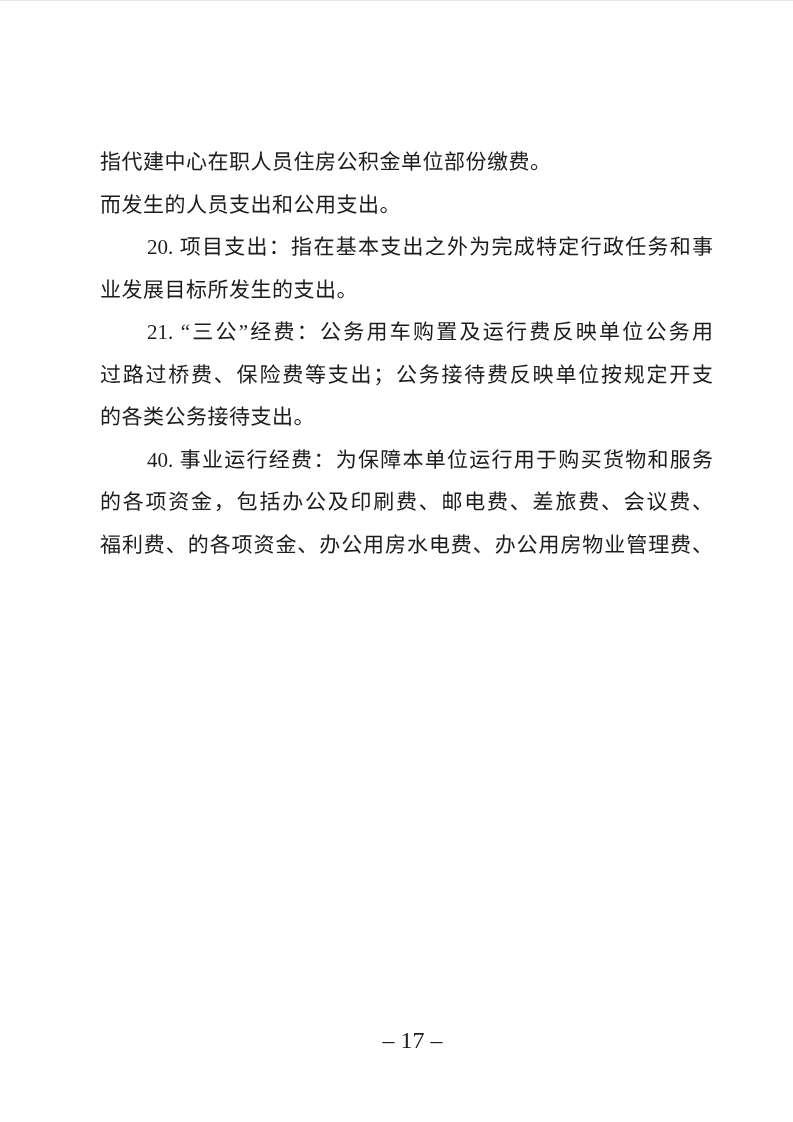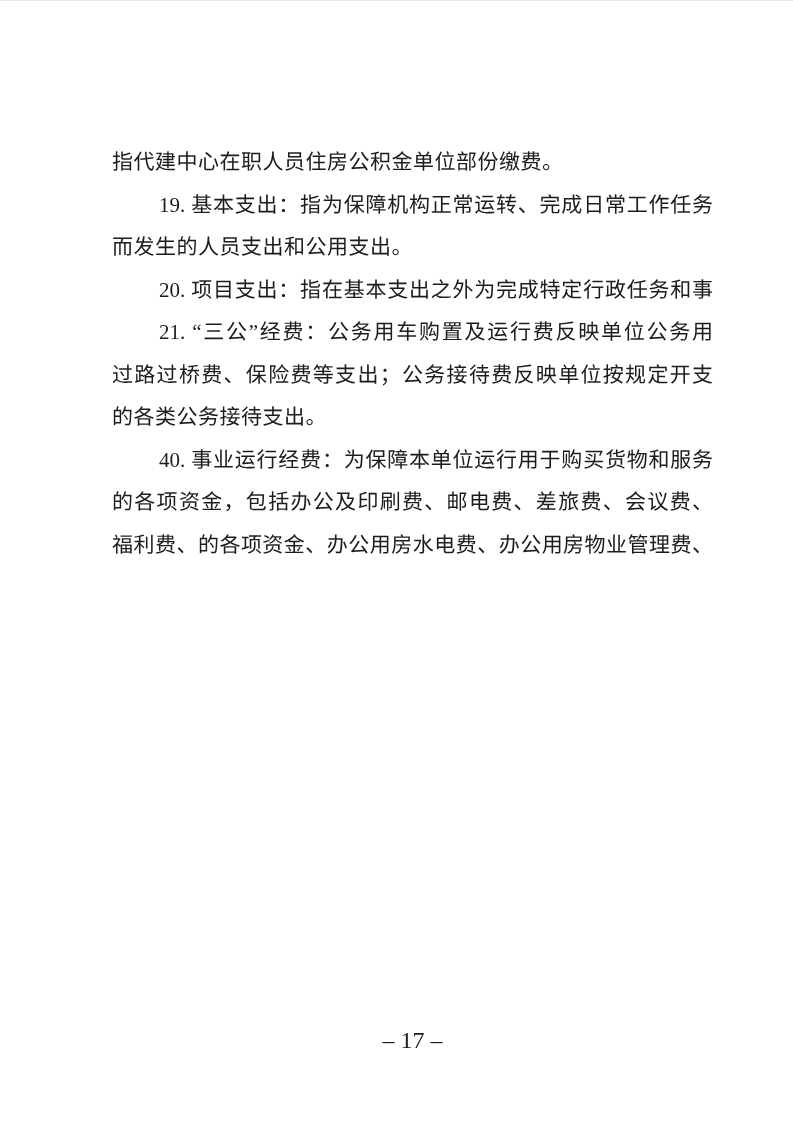--- a/index.html
+++ b/index.html
@@ -30,21 +30,20 @@
   }
   .para {
     margin: 0;
     padding: 0;
   }
   .line {
     height: 42.5px;
     line-height: 42.5px;
     letter-spacing: 0.5px;
     white-space: nowrap;
-    margin-left: 12px;
   }
   .line.fill {
     white-space: normal;
     letter-spacing: 0;
     text-align: justify;
     text-align-last: justify;
     -moz-text-align-last: justify;
     text-justify: inter-character;
     overflow: hidden;
   }
@@ -67,26 +66,26 @@
 
 <div class="page">
 
   <div class="text-block">
 
     <div class="para">
       <div class="line">指代建中心在职人员住房公积金单位部份缴费。</div>
     </div>
 
     <div class="para">
-      <div class="line indent fill">19. 基本支出：指为保障机构正常运转、完成日常工作任务</div>
       <div class="line">而发生的人员支出和公用支出。</div>
     </div>
 
     <div class="para">
       <div class="line indent fill">20. 项目支出：指在基本支出之外为完成特定行政任务和事</div>
+      <div class="line">业发展目标所发生的支出。</div>
     </div>
 
     <div class="para">
       <div class="line indent fill">21. “三公”经费：公务用车购置及运行费反映单位公务用</div>
       <div class="line fill">过路过桥费、保险费等支出；公务接待费反映单位按规定开支</div>
       <div class="line">的各类公务接待支出。</div>
     </div>
 
     <div class="para">
       <div class="line indent fill">40. 事业运行经费：为保障本单位运行用于购买货物和服务</div>

